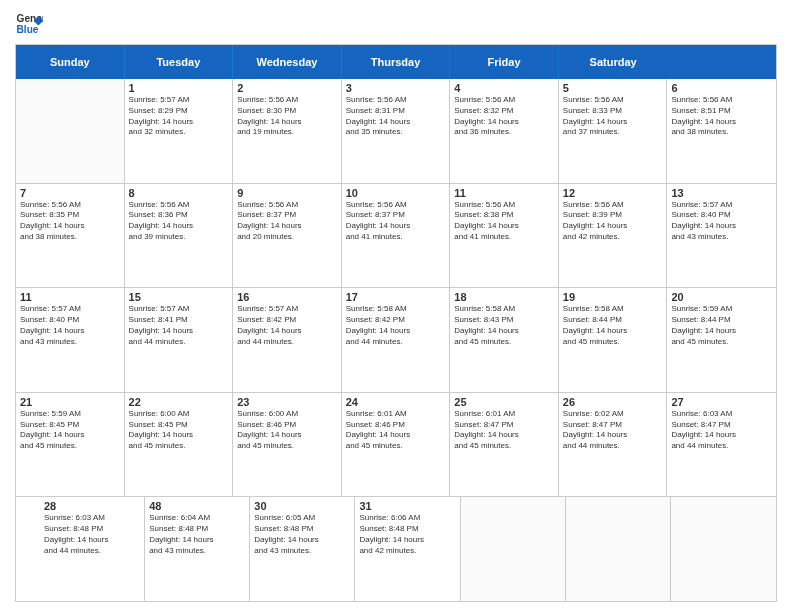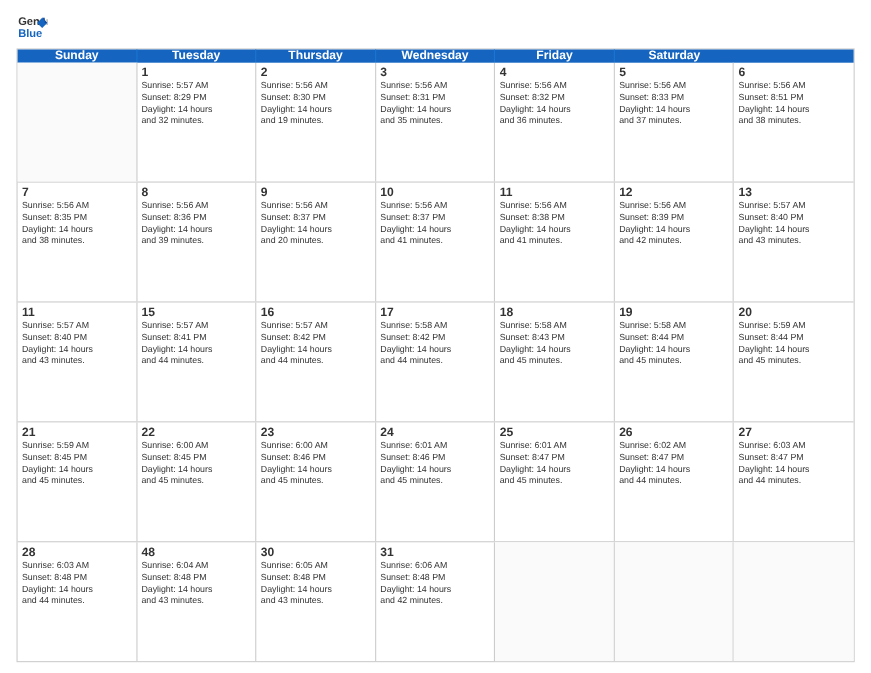--- a/index.html
+++ b/index.html
@@ -54,36 +54,36 @@
     .cal-header {
       display: grid;
       grid-template-columns: repeat(7, 1fr);
       background: #1565C0;
     }
     .cal-header-cell {
       color: #fff;
       font-weight: bold;
       font-size: 11px;
       text-align: center;
-      padding: 0 2px;
+      padding: 11px 2px;
       border-right: 1px solid #1976D2;
     }
     .cal-header-cell:last-child { border-right: none; }
     .cal-body {
       flex: 1;
       display: flex;
       flex-direction: column;
     }
     .cal-row {
       flex: 1;
       display: grid;
       grid-template-columns: repeat(7, 1fr);
       border-bottom: 1px solid #ccc;
     }
-    .cal-row:last-child { border-bottom: none; }
+    .cal-row:last-child { border-bottom: none; margin-left: 24px; }
     .cal-cell {
       border-right: 1px solid #ccc;
       padding: 3px 4px;
       font-size: 8.5px;
       color: #333;
       vertical-align: top;
       min-height: 0;
     }
     .cal-cell:last-child { border-right: none; }
     .cal-cell.empty { background: #fafafa; }
@@ -117,22 +117,22 @@
     <div class="title-block">
       <div class="month-title"></div>
       <div class="subtitle"></div>
     </div>
   </div>
 
   <div class="calendar">
     <div class="cal-header" id="cal-header">
         <div class="cal-header-cell">Sunday</div>
         <div class="cal-header-cell">Tuesday</div>
+        <div class="cal-header-cell">Wednesday</div>
         <div class="cal-header-cell">Thursday</div>
-        <div class="cal-header-cell">Wednesday</div>
         <div class="cal-header-cell">Friday</div>
         <div class="cal-header-cell">Saturday</div>
       </div>
     <div class="cal-body" id="cal-body">
         <div class="cal-row">
           <div class="cal-cell empty"></div>
           <div class="cal-cell">
             <span class="day-num">1</span>
             <span class="cell-line">Sunrise: 5:57 AM</span>
             <span class="cell-line">Sunset: 8:29 PM</span>

